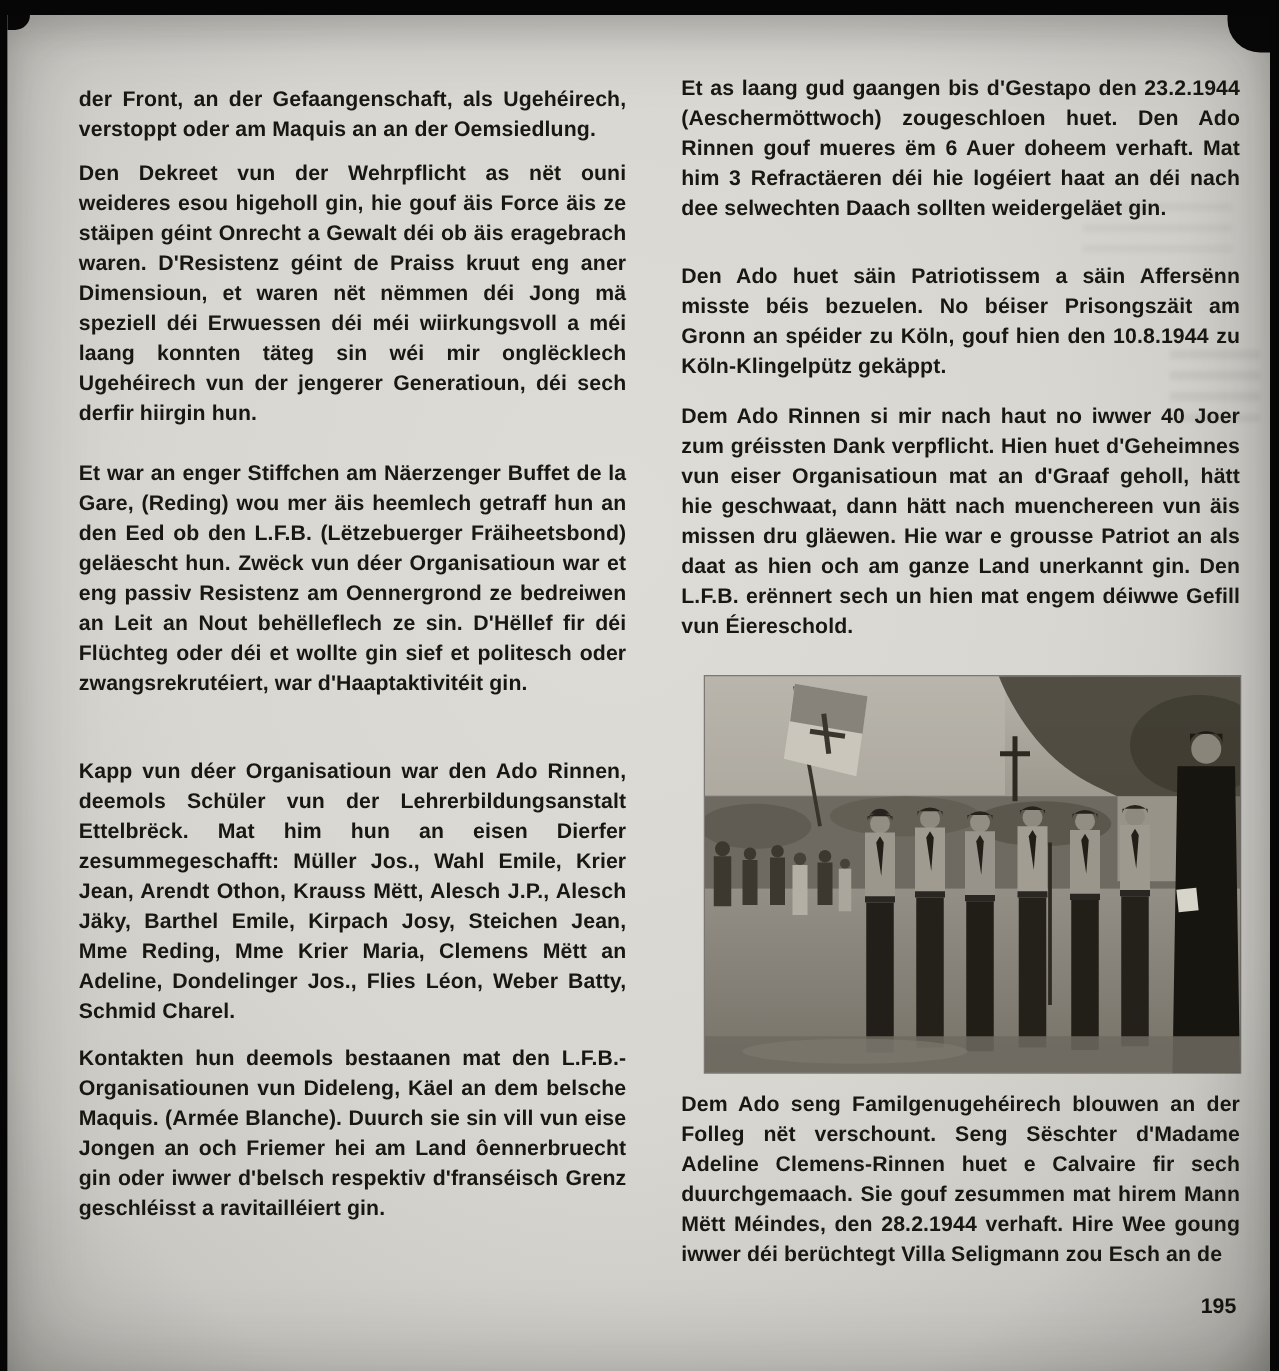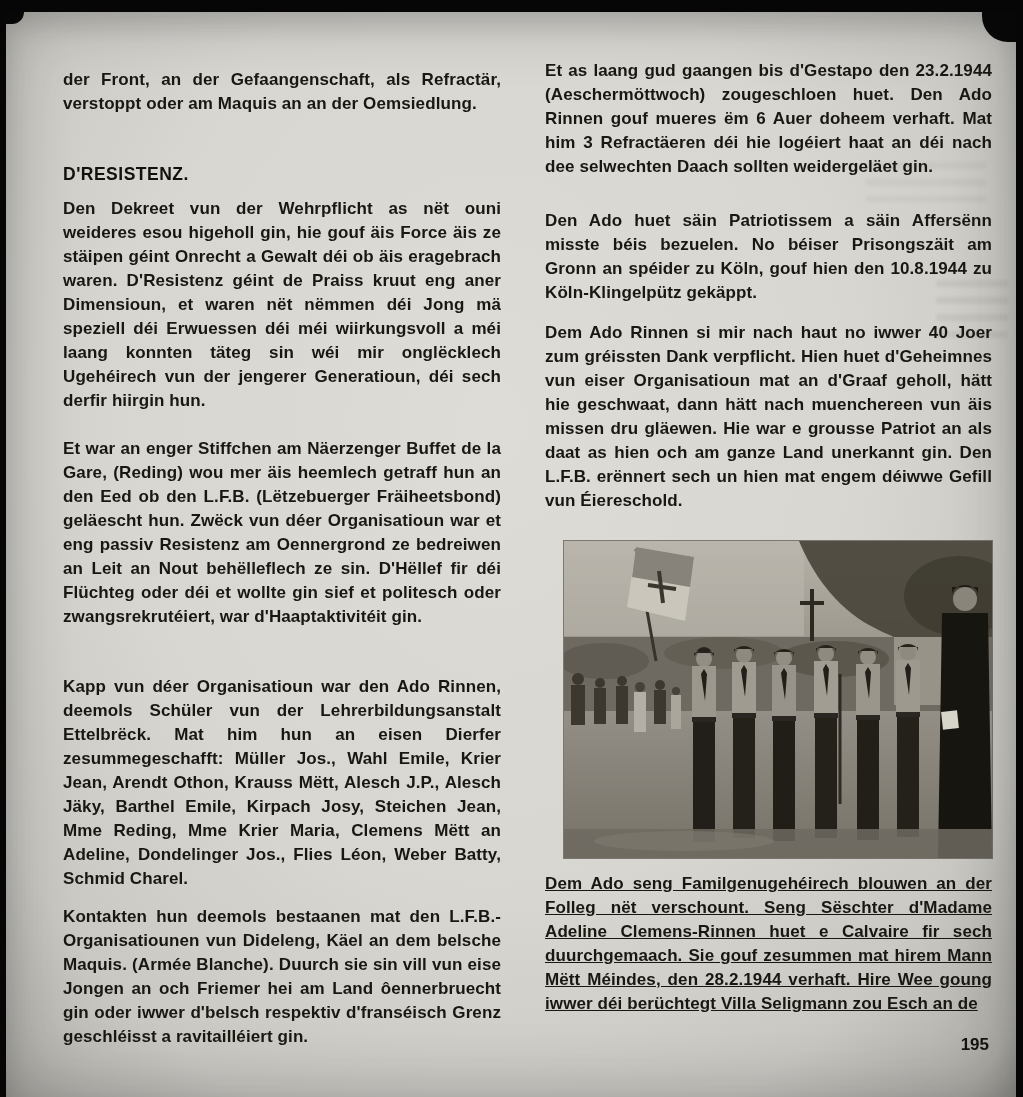--- a/index.html
+++ b/index.html
@@ -86,43 +86,42 @@
   figure.photo {
     margin: 28px 0 0 19px;
     width: 428px;
     height: 317px;
     padding: 0;
     box-shadow: 0 0 0 1px rgba(45,42,36,0.55), inset 0 0 18px rgba(0,0,0,0.2);
     background: #9d998f;
   }
   figure.photo svg { display: block; }
 
-  .caption { margin-top: 14px; text-decoration: underline; }
+  .caption { margin-top: 14px; }
 
   .page-number {
     position: absolute;
     right: 27px;
     bottom: 42px;
     font-size: 17px;
     font-weight: 700;
     color: #15130c;
     margin-top: 28px;
   }
 </style>
 </head>
 <body>
 
 <div class="paper">
 
   <div class="bleed-smudge bleed-a"></div>
   <div class="bleed-smudge bleed-b"></div>
 
   <div class="col col-left">
-    <p class="body-text">der Front, an der Gefaangenschaft, als Refractär, verstoppt oder am Maquis an an der Oemsiedlung.</p>
-    <h2 class="heading">D'RESISTENZ.</h2>
+    <p class="body-text">der Front, an der Gefaangenschaft, als Ugehéirech, verstoppt oder am Maquis an an der Oemsiedlung.</p>
     <p class="body-text lp1">Den Dekreet vun der Wehrpflicht as nët ouni weideres esou higeholl gin, hie gouf äis Force äis ze stäipen géint Onrecht a Gewalt déi ob äis eragebrach waren. D'Resistenz géint de Praiss kruut eng aner Dimensioun, et waren nët nëmmen déi Jong mä speziell déi Erwuessen déi méi wiirkungsvoll a méi laang konnten täteg sin wéi mir onglëcklech Ugehéirech vun der jengerer Generatioun, déi sech derfir hiirgin hun.</p>
     <p class="body-text lp2">Et war an enger Stiffchen am Näerzenger Buffet de la Gare, (Reding) wou mer äis heemlech getraff hun an den Eed ob den L.F.B. (Lëtzebuerger Fräiheetsbond) geläescht hun. Zwëck vun déer Organisatioun war et eng passiv Resistenz am Oennergrond ze bedreiwen an Leit an Nout behëlleflech ze sin. D'Hëllef fir déi Flüchteg oder déi et wollte gin sief et politesch oder zwangsrekrutéiert, war d'Haaptaktivitéit gin.</p>
     <p class="body-text lp3">Kapp vun déer Organisatioun war den Ado Rinnen, deemols Schüler vun der Lehrerbildungsanstalt Ettelbrëck. Mat him hun an eisen Dierfer zesummegeschafft: Müller Jos., Wahl Emile, Krier Jean, Arendt Othon, Krauss Mëtt, Alesch J.P., Alesch Jäky, Barthel Emile, Kirpach Josy, Steichen Jean, Mme Reding, Mme Krier Maria, Clemens Mëtt an Adeline, Dondelinger Jos., Flies Léon, Weber Batty, Schmid Charel.</p>
     <p class="body-text lp4">Kontakten hun deemols bestaanen mat den L.F.B.-Organisatiounen vun Dideleng, Käel an dem belsche Maquis. (Armée Blanche). Duurch sie sin vill vun eise Jongen an och Friemer hei am Land ôennerbruecht gin oder iwwer d'belsch respektiv d'franséisch Grenz geschléisst a ravitailléiert gin.</p>
   </div>
 
   <div class="col col-right">
     <p class="body-text">Et as laang gud gaangen bis d'Gestapo den 23.2.1944 (Aeschermöttwoch) zougeschloen huet. Den Ado Rinnen gouf mueres ëm 6 Auer doheem verhaft. Mat him 3 Refractäeren déi hie logéiert haat an déi nach dee selwechten Daach sollten weidergeläet gin.</p>
     <p class="body-text rp2">Den Ado huet säin Patriotissem a säin Affersënn misste béis bezuelen. No béiser Prisongszäit am Gronn an spéider zu Köln, gouf hien den 10.8.1944 zu Köln-Klingelpütz gekäppt.</p>
     <p class="body-text rp3">Dem Ado Rinnen si mir nach haut no iwwer 40 Joer zum gréissten Dank verpflicht. Hien huet d'Geheimnes vun eiser Organisatioun mat an d'Graaf geholl, hätt hie geschwaat, dann hätt nach muenchereen vun äis missen dru gläewen. Hie war e grousse Patriot an als daat as hien och am ganze Land unerkannt gin. Den L.F.B. erënnert sech un hien mat engem déiwwe Gefill vun Éiereschold.</p>

